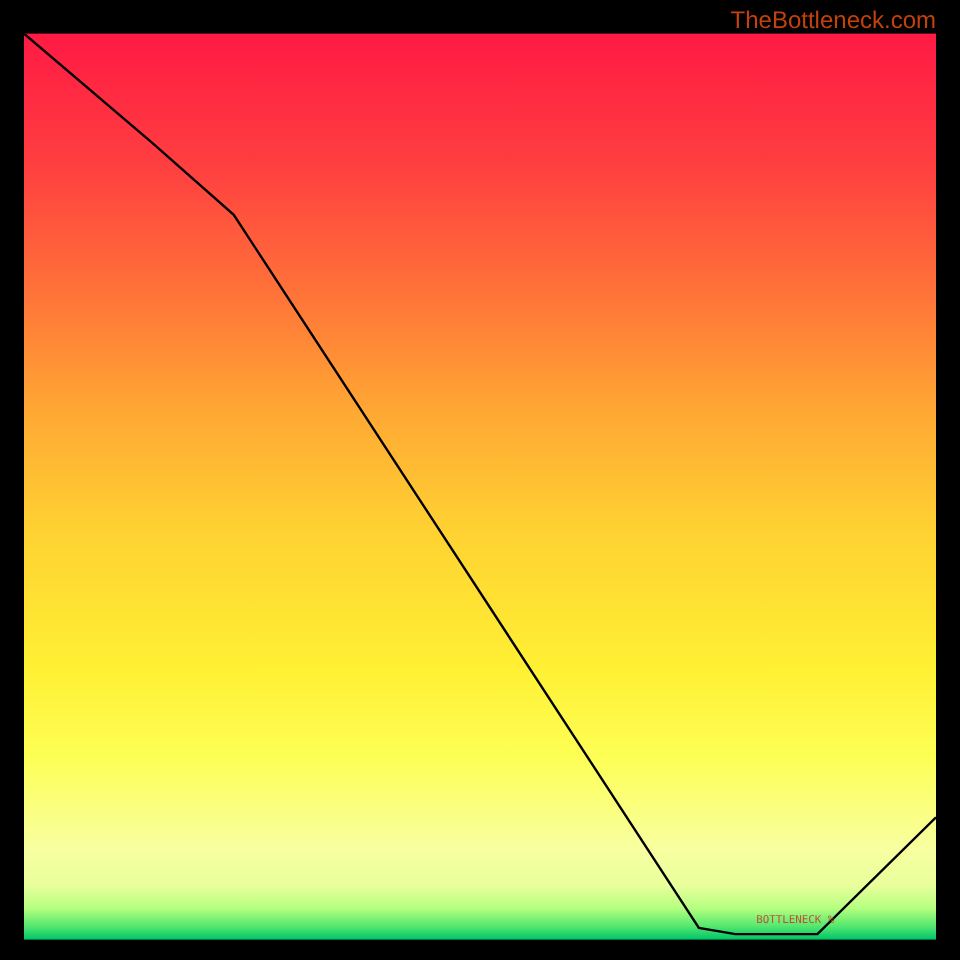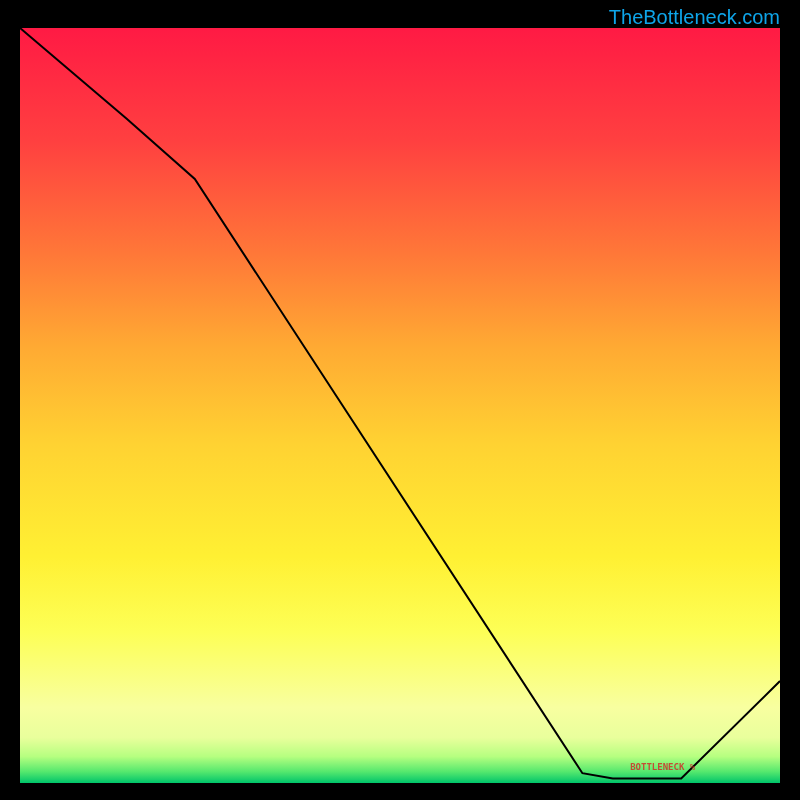--- a/index.html
+++ b/index.html
@@ -8,21 +8,21 @@
     background: #000000;
     width: 800px;
     height: 800px;
     position: relative;
     font-family: Arial, Helvetica, sans-serif;
   }
   .watermark {
     position: absolute;
     top: 6px;
     right: 20px;
-    color: #0ea5e9;
+    color: #c2410c;
     font-size: 20px;
     font-weight: 500;
     z-index: 10;
   }
   .plot-area {
     position: absolute;
     left: 20px;
     top: 28px;
     width: 760px;
     height: 755px;
@@ -54,21 +54,21 @@
     left: 20px;
     top: 28px;
     width: 760px;
     height: 755px;
     z-index: 6;
   }
   .dash-label {
     position: absolute;
     color: #d23c3c;
     font-size: 10px;
-    font-weight: bold;
+    font-weight: normal;
     letter-spacing: -0.5px;
     white-space: nowrap;
     transform-origin: left top;
     padding-left: 32px;
   }
 </style>
 </head>
 <body>
 
 <div class="watermark">TheBottleneck.com</div>

